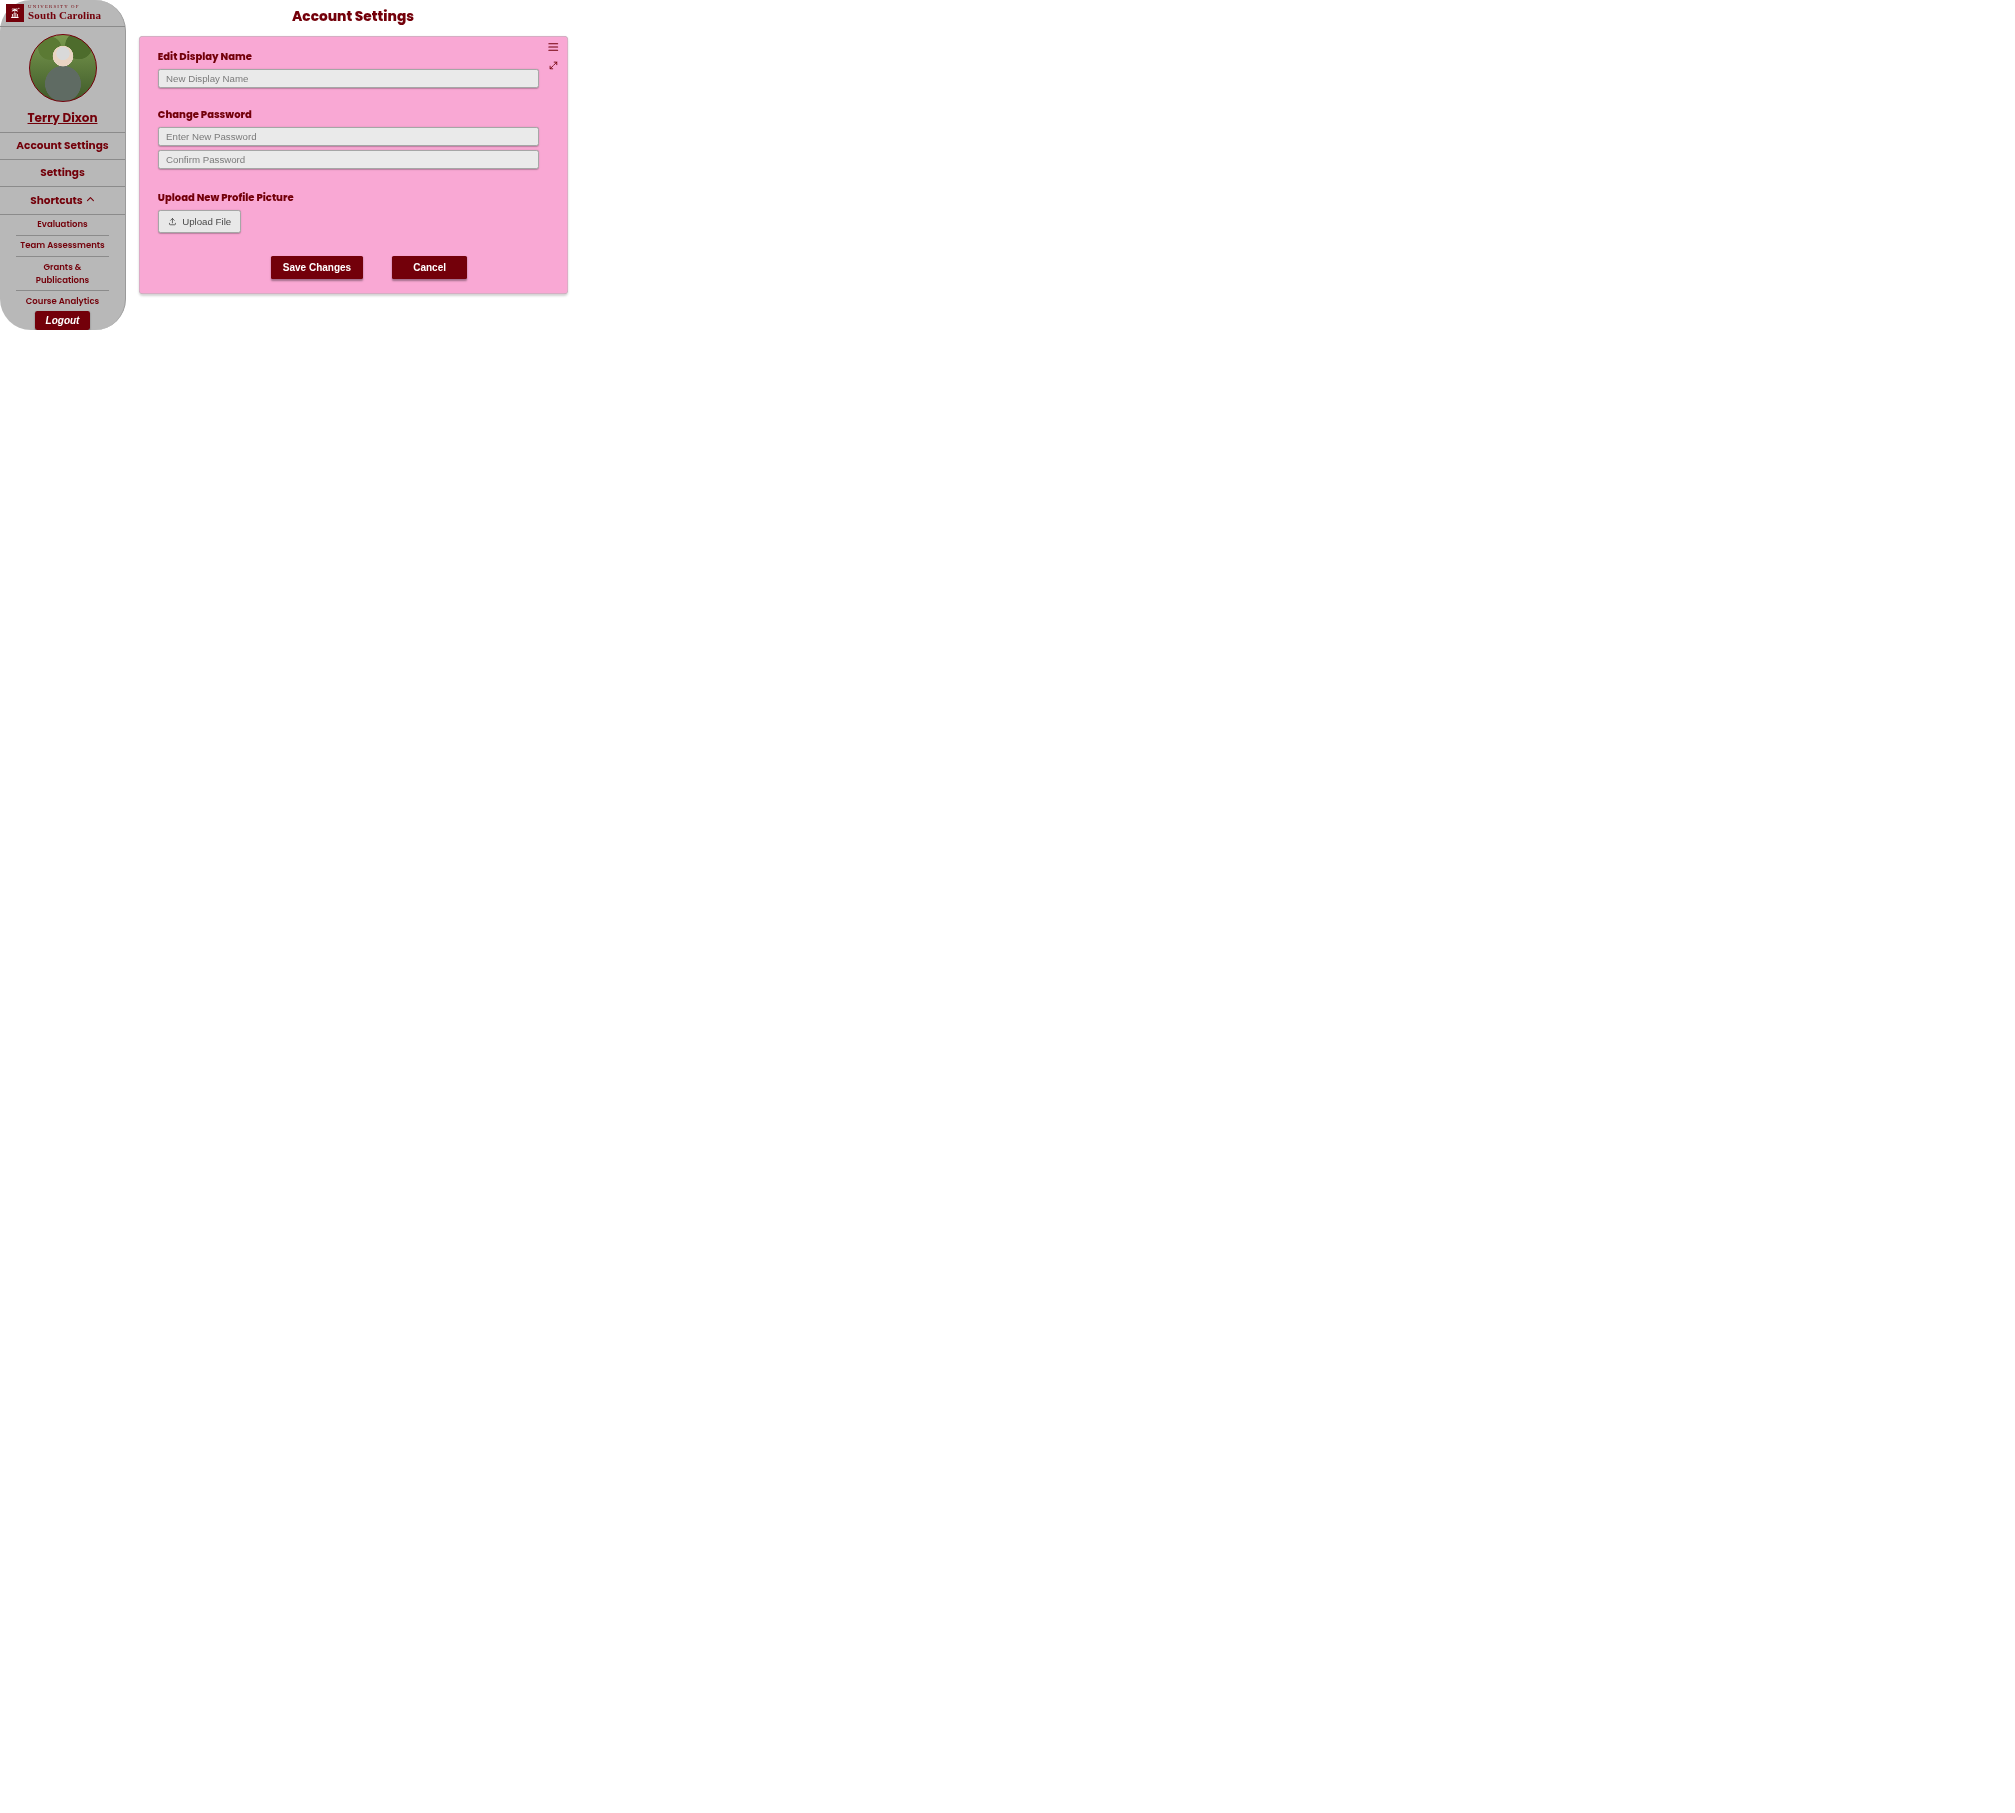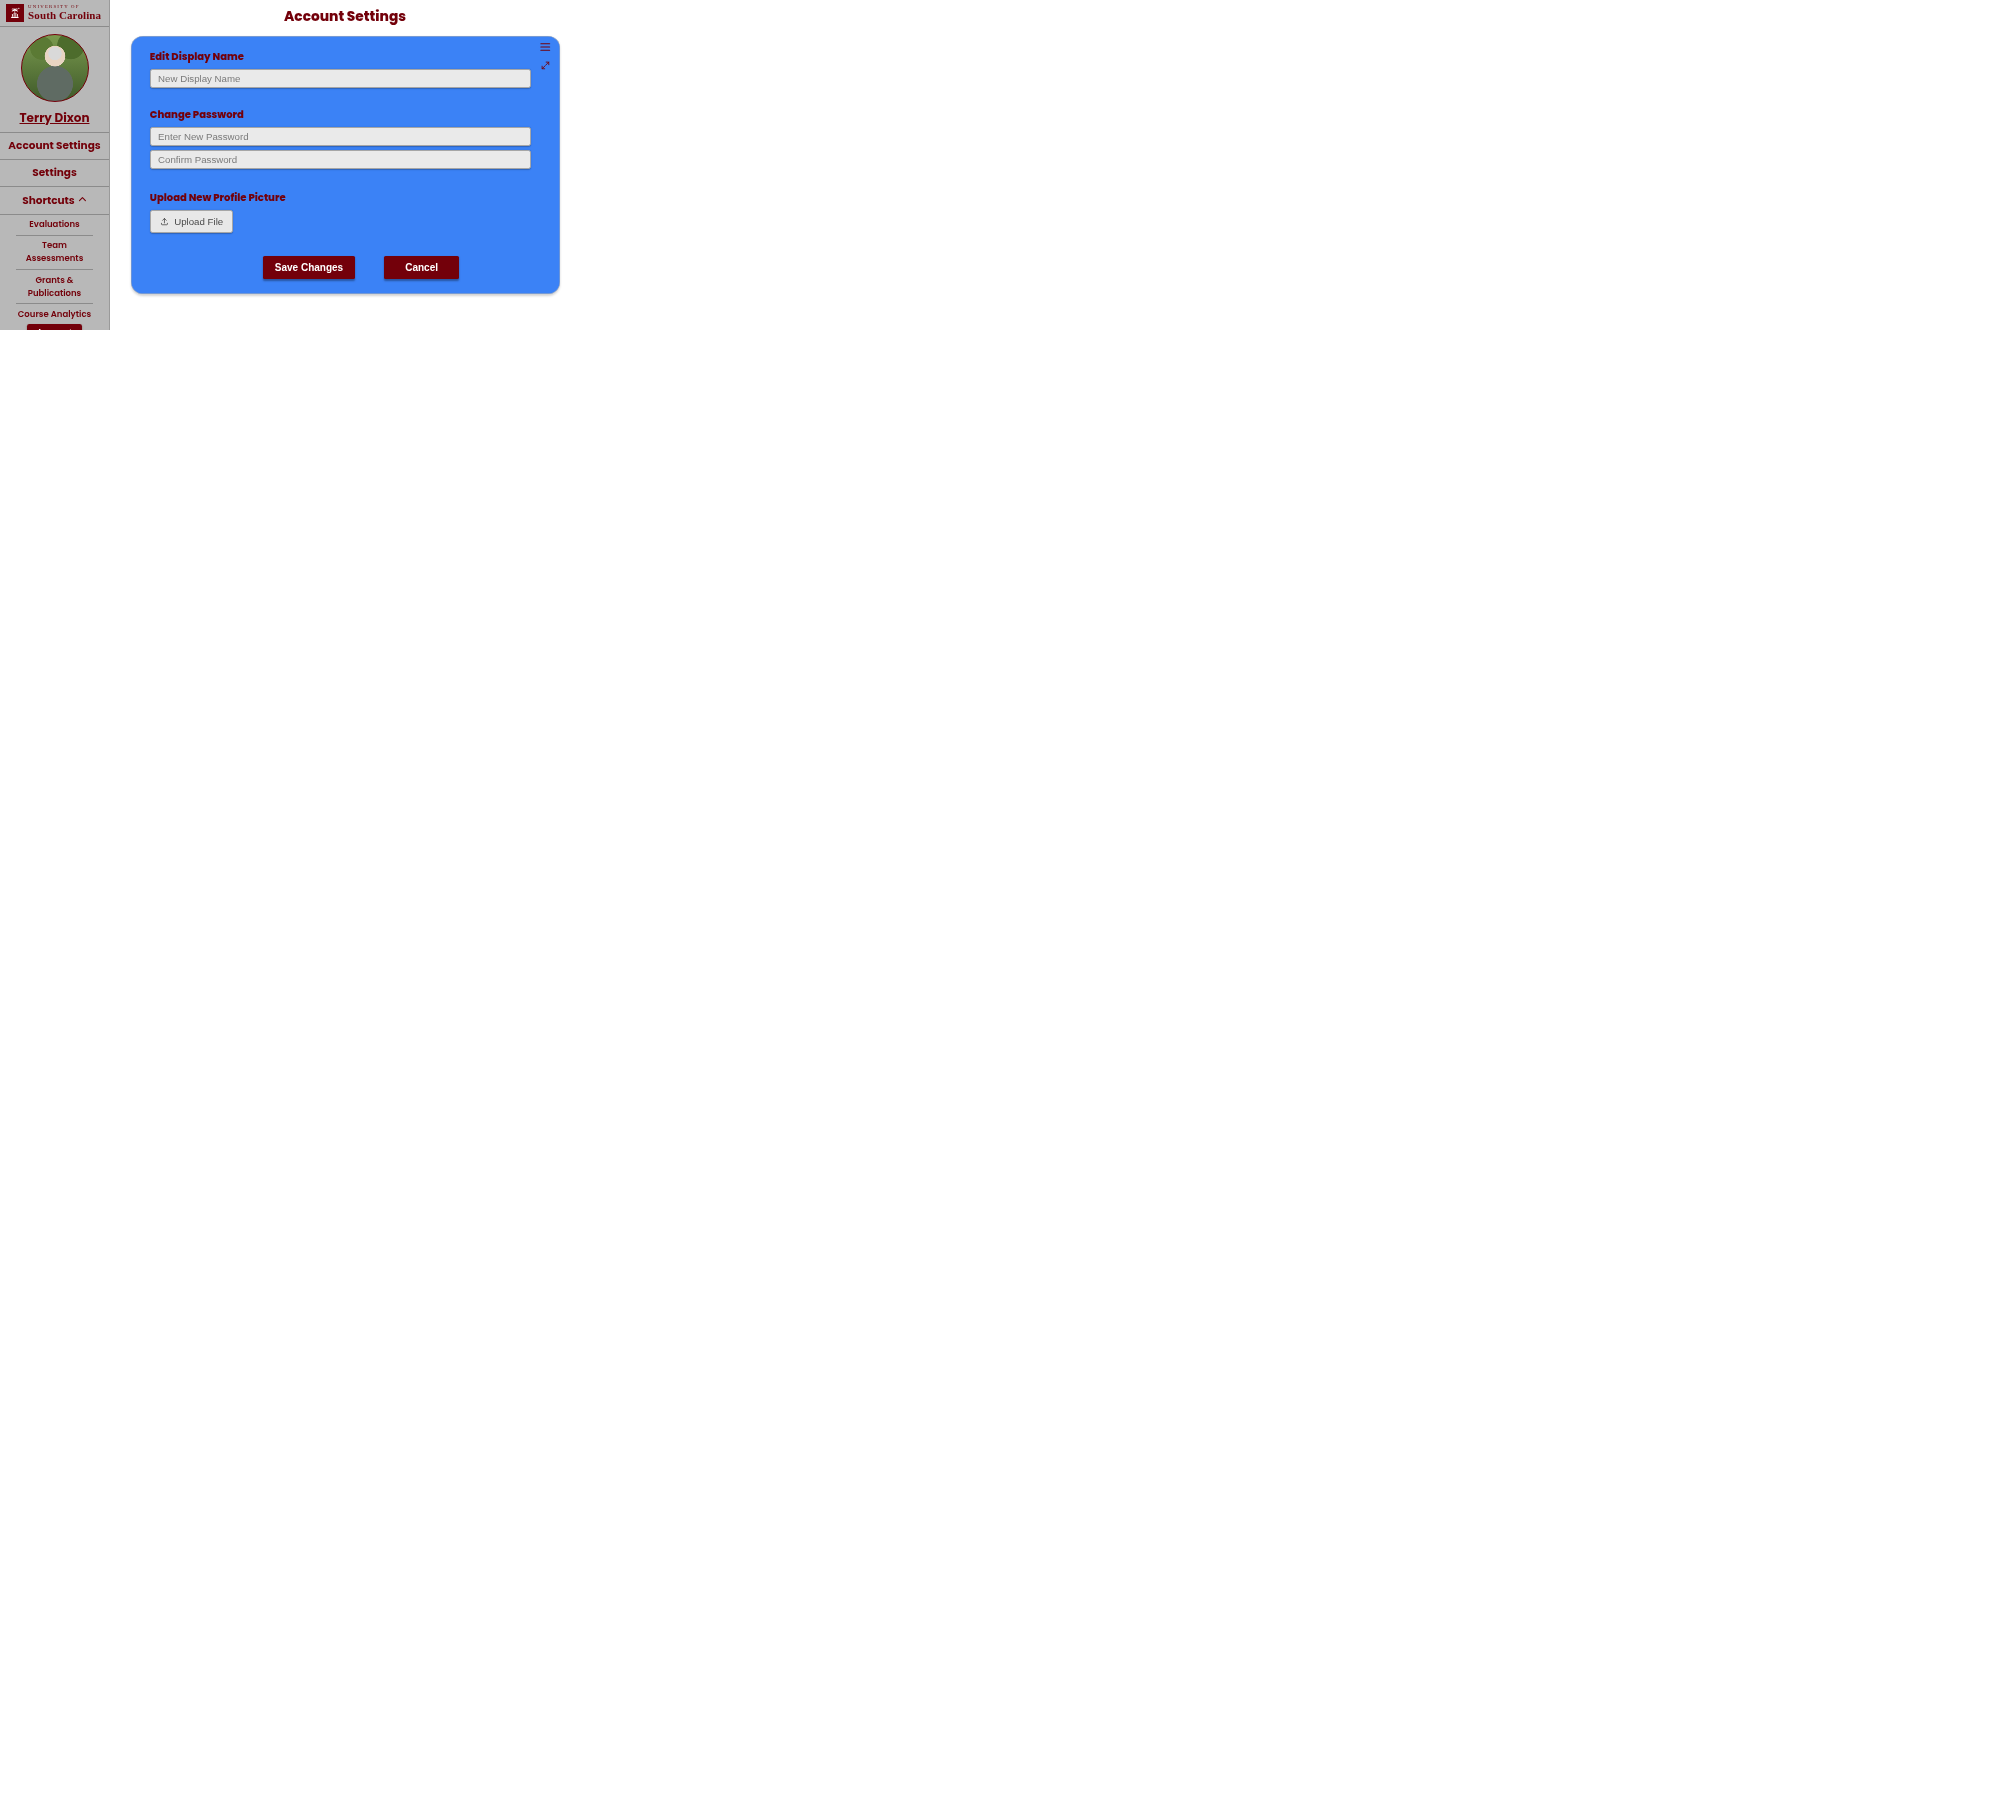--- a/index.html
+++ b/index.html
@@ -8,25 +8,26 @@
       font-family: 'Segoe UI', 'Poppins', Arial, sans-serif;
       background: #ffffff;
       display: flex;
       width: 580px;
       height: 330px;
       overflow: hidden;
     }
 
     
     .sidebar {
-      width: 110px;
+      width: 126px;
       background: #b8b8b8;
       display: flex;
       flex-direction: column;
       border-right: 0.4px solid #9a9a9a;
+      border-radius: 31px;
     }
     .logo-wrap {
       padding: 3.6px 5.6px 3.6px 5.6px;
       border-bottom: 0.4px solid #8b8b8b;
       display: flex;
       align-items: center;
       gap: 4px;
     }
     .logo-badge {
       width: 18.5px;
@@ -150,22 +151,22 @@
       background: #ffffff;
     }
     .page-title {
       font-size: 13.7px;
       font-weight: 800;
       color: #73000a;
       margin: 1.6px 0 8.9px;
     }
     .card {
       width: 429px;
-      background: #3b82f6;
-      border-radius: 12px;
+      background: #f9a8d4;
+      border-radius: 4px;
       padding: 13px 19.3px 15.3px;
       position: relative;
       box-shadow: inset 0 0 0 0.4px #b1b1b1, 0 1.2px 2.4px rgba(0,0,0,.18);
     }
     .card-icons {
       position: absolute;
       top: 7.3px;
       right: 8.9px;
       display: flex;
       flex-direction: column;

